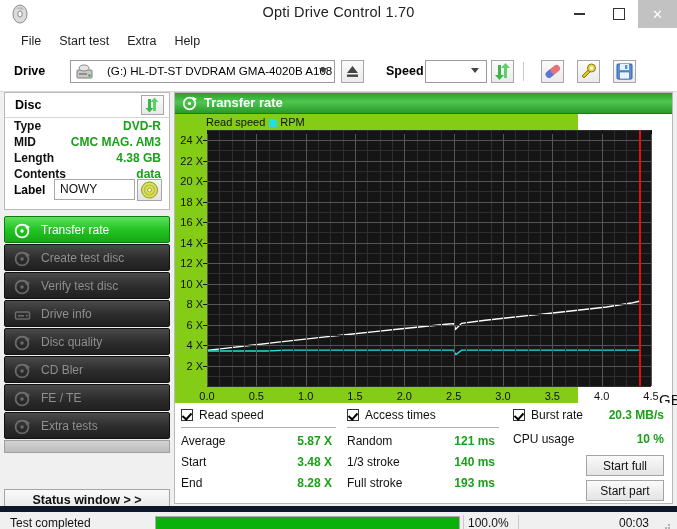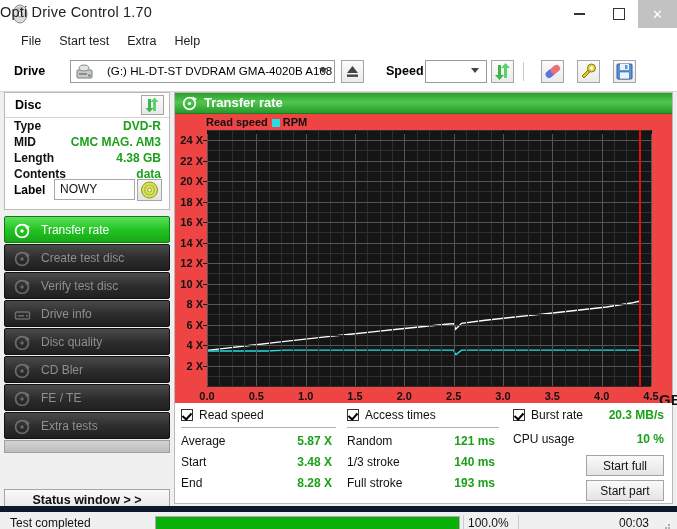--- a/index.html
+++ b/index.html
@@ -6,21 +6,21 @@
   body{
     width:677px;height:529px;overflow:hidden;
     font-family:"Liberation Sans",sans-serif;
     font-size:12px;color:#000;background:#f0f0f0;
   }
   .win{position:relative;width:677px;height:529px;background:#f0f0f0;}
 
   
   .titlebar{position:absolute;left:0;top:0;width:677px;height:28px;background:#fff;}
   .tb-icon{position:absolute;left:10px;top:4px;width:20px;height:20px;}
-  .tb-title{position:absolute;left:0;top:4px;width:677px;
+  .tb-title{position:absolute;left:0;top:4px;width:677px;text-align:center;
     font-size:14.5px;color:#222;letter-spacing:.2px;}
   .tb-btns{position:absolute;right:0;top:0;height:28px;display:flex;}
   .tb-btn{width:39px;height:28px;display:flex;align-items:center;justify-content:center;
     font-size:12px;color:#333;background:#fff;}
   .tb-btn.close{background:#c2c2c2;color:#fff;font-size:13px;}
   .minglyph{display:block;width:11px;height:2px;background:#333;}
   .maxglyph{display:block;width:10px;height:10px;border:1.6px solid #333;}
 
   
   .menubar{position:absolute;left:0;top:28px;width:677px;height:25px;background:#fff;
@@ -85,21 +85,21 @@
 
   
   .rightpanel{position:absolute;left:174px;top:92px;width:499px;height:412px;
     box-sizing:border-box;background:#fff;border:1px solid #b9b9b9;}
   .rp-head{position:relative;height:20px;background:linear-gradient(#2aa02a,#4fc64f 45%,#2a9a2a);
     border-bottom:1px solid #1d7a1d;}
   .rp-head .ht{position:absolute;left:29px;top:2px;font-size:13px;font-weight:bold;color:#fff;}
   .rp-head .hi{position:absolute;left:7px;top:2px;width:16px;height:16px;}
 
   
-  .chart{position:absolute;left:0;top:21px;width:497px;height:289px;background:#ef4444;font-weight:bold;}
+  .chart{position:absolute;left:0;top:21px;width:403px;height:289px;background:#84cc16;}
   .legend{position:absolute;left:31px;top:2px;font-size:11px;color:#111;}
   .legend .sw{display:inline-block;width:8px;height:8px;background:#22e0e0;
     vertical-align:-1px;margin:0 3px 0 4px;}
   .plot{position:absolute;left:32px;top:16px;width:444px;height:256px;background:#151515;}
   .plot .vg,.plot .hg{position:absolute;background:#2e2e2e;}
   .plot .vg{width:1px;top:0;bottom:0;}
   .plot .hg{height:1px;left:0;right:0;}
   .plot .vg.major,.plot .hg.major{background:#555;}
   .ytick{position:absolute;right:100%;margin-right:4px;font-size:11px;color:#111;
     white-space:nowrap;transform:translateY(-50%);}

